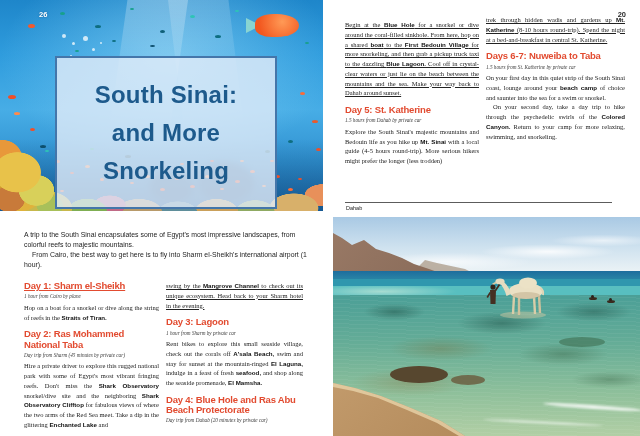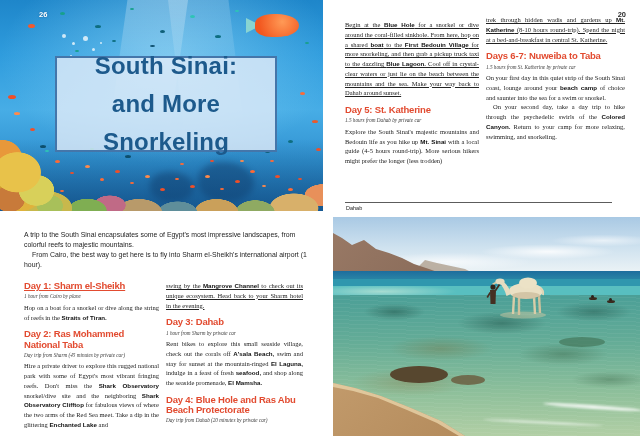--- a/index.html
+++ b/index.html
@@ -65,21 +65,21 @@
       radial-gradient(26px 22px at 10% 86%, #c87a3a 0 58%, transparent 60%),
       radial-gradient(22px 18px at 52% 94%, #a8c05a 0 58%, transparent 60%);
       filter:blur(.4px);}
   .fish{position:absolute;border-radius:50%;z-index:2;}
   .big-fish{position:absolute;left:246px;top:13px;width:56px;height:26px;z-index:2;}
   .bf-tail{position:absolute;left:0;top:5px;width:15px;height:15px;background:#8fd8d0;opacity:.92;
            clip-path:polygon(0 0,100% 50%,0 100%);}
   .bf-body{position:absolute;left:9px;top:1px;width:44px;height:23px;border-radius:52% 62% 62% 48%;
            background:radial-gradient(circle at 62% 34%, #ff9a56, #f2571f 75%);}
 
-  .title-box{position:absolute;left:55px;top:56px;width:222px;height:96px;z-index:5;
+  .title-box{position:absolute;left:55px;top:56px;width:222px;height:153px;z-index:5;
              background:rgba(226,236,249,.80);border:2px solid #4476aa;box-sizing:border-box;
              display:flex;flex-direction:column;justify-content:center;align-items:center;}
   .title-line{font:bold 24px/38px "Liberation Sans",sans-serif;color:var(--title-blue,#1d5a8c);
               letter-spacing:.2px;}
 
   
   .photo2{position:absolute;left:333px;top:217px;width:307px;height:219px;overflow:hidden;background:#7fb8a8;}
   .sky{position:absolute;left:0;top:0;width:100%;height:56px;background:
       radial-gradient(90px 10px at 70% 62%, rgba(255,255,255,.85), rgba(255,255,255,0) 75%),
       radial-gradient(110px 12px at 38% 80%, rgba(255,255,255,.7), rgba(255,255,255,0) 75%),
@@ -209,21 +209,21 @@
     <div class="col" id="lcol1">
         <h3 class="day">Day 1: Sharm el-Sheikh</h3>
         <div class="meta">1 hour from Cairo by plane</div>
         <p class="body">Hop on a boat for a snorkel or dive along the string of reefs in the <b>Straits of Tiran.</b></p>
         <h3 class="day">Day 2: Ras Mohammed National Taba</h3>
         <div class="meta">Day trip from Sharm (45 minutes by private car)</div>
         <p class="body">Hire a private driver to explore this rugged national park with some of Egypt's most vibrant fringing reefs. Don't miss the <b>Shark Observatory</b> snorkel/dive site and the neighboring <b>Shark Observatory Clifftop</b> for fabulous views of where the two arms of the Red Sea meet. Take a dip in the glittering <b>Enchanted Lake</b> and</p>
       </div>
     <div class="col" id="lcol2">
         <p class="body">swing by the <b>Mangrove Channel</b> to check out its unique ecosystem. Head back to your Sharm hotel in the evening.</p>
-        <h3 class="day">Day 3: Dahab</h3>
+        <h3 class="day">Day 3: Lagoon</h3>
         <div class="meta">1 hour from Sharm by private car</div>
         <p class="body">Rent bikes to explore this small seaside village, check out the corals off <b>A'sala Beach,</b> swim and stay for sunset at the mountain-ringed <b>El Laguna,</b> indulge in a feast of fresh <b>seafood,</b> and shop along the seaside promenade, <b>El Mamsha.</b></p>
         <h3 class="day">Day 4: Blue Hole and Ras Abu Beach Protectorate</h3>
         <div class="meta">Day trip from Dahab (20 minutes by private car)</div>
       </div>
   </section>
 
   <section>
     <div class="page-num pn-dark">20</div>
 

